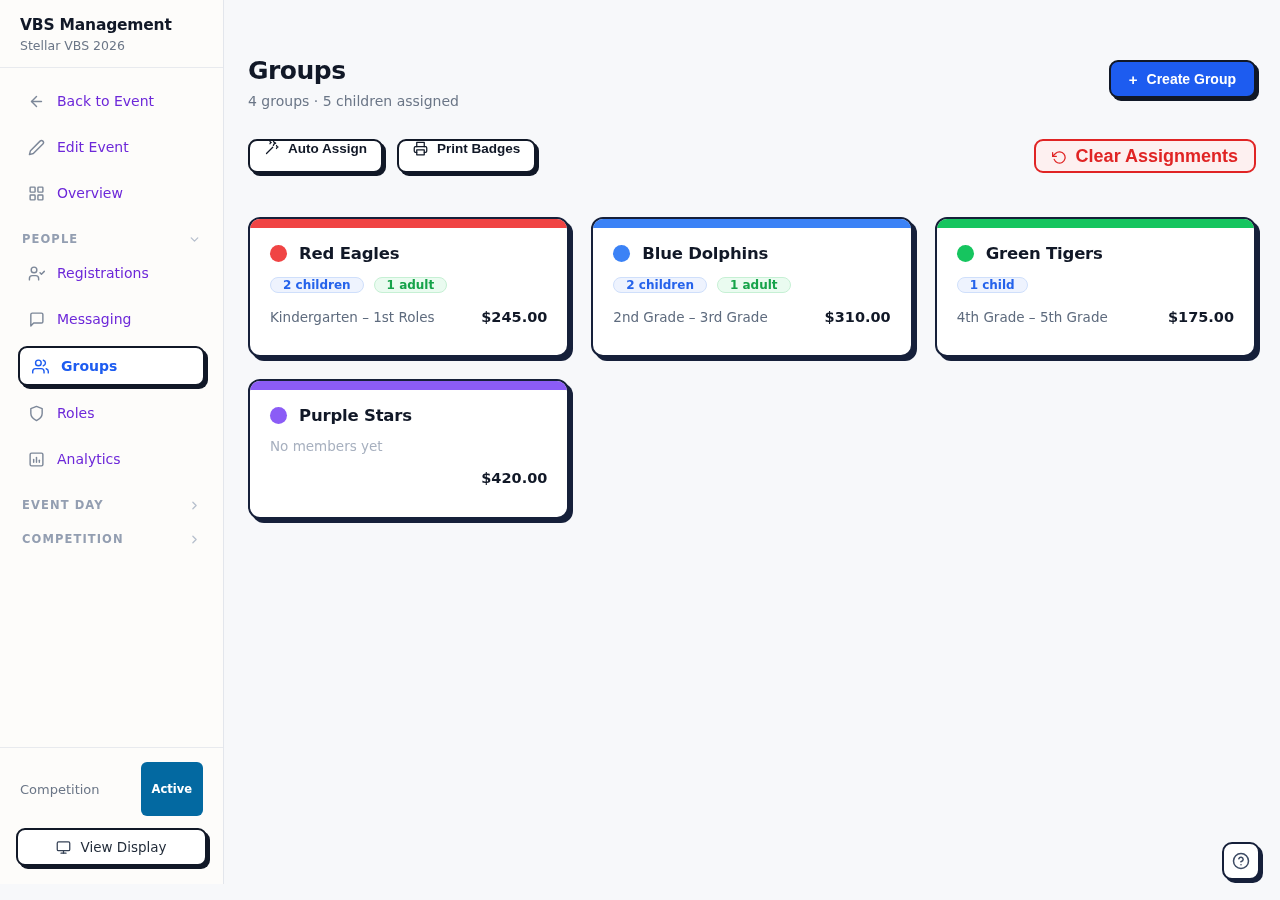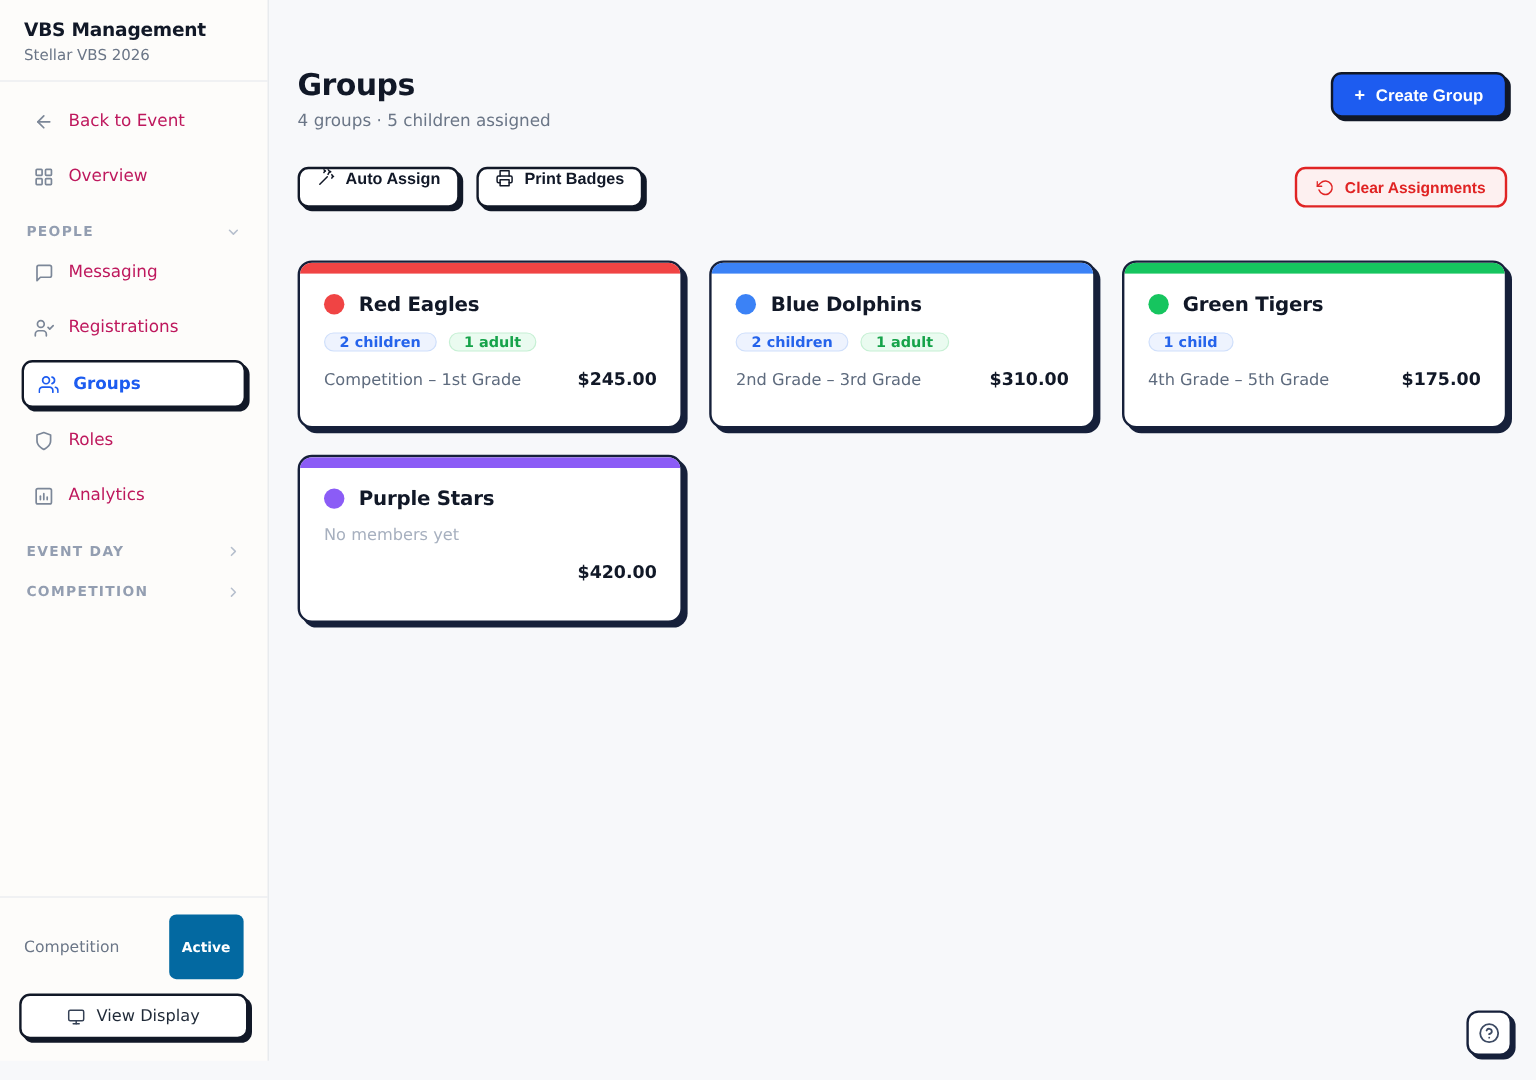--- a/index.html
+++ b/index.html
@@ -25,21 +25,21 @@
     border-bottom: 1px solid #e8eaee;
   }
   .brand-title { font-size: 15.5px; font-weight: bold; color: #111827; letter-spacing: -0.2px; }
   .brand-sub { font-size: 12.5px; color: #6b7687; margin-top: 4px; }
 
   .nav { padding: 14px 0 0 0; flex: 1; overflow: hidden; }
   .nav-item {
     display: flex; align-items: center; gap: 12px;
     height: 38px; margin: 0 16px 8px 16px;
     padding: 0 12px;
-    font-size: 14px; color: #be185d;
+    font-size: 14px; color: #6d28d9;
     border-radius: 9px;
     cursor: pointer;
   }
   .nav-item .ic { width: 17px; height: 17px; flex: 0 0 17px; display:block; color:#7c8798; }
   .nav-item.active {
     background: #ffffff;
     border: 2px solid #111827;
     box-shadow: 3px 3px 0 #111827;
     color: #1d5cf0;
     font-weight: bold;
@@ -100,21 +100,21 @@
     box-shadow: 3px 3px 0 #111827;
     height: 34px; padding: 0 14px;
     font-size: 13.5px; font-weight: bold; cursor: pointer;
   }
   .btn-tool .ic { width: 15px; height: 15px; color:#111827; }
   .btn-clear {
     display: flex; align-items: center; gap: 9px;
     background: #fdf0f0; color: #e02424;
     border: 2px solid #e02424; border-radius: 9px;
     height: 34px; padding: 0 16px;
-    font-size: 13px; font-weight: bold; cursor: pointer;
+    font-size: 18px; font-weight: bold; cursor: pointer;
   }
   .btn-clear .ic { width: 15px; height: 15px; color:#e02424; }
 
   
   .cards {
     display: grid; grid-template-columns: repeat(3, 1fr);
     gap: 22px; margin-top: 44px;
   }
   .card {
     background: #fff;
@@ -167,20 +167,28 @@
       <div class="nav-item">
         <span class="ic">
           <svg viewBox="0 0 24 24" fill="none" stroke="currentColor" stroke-width="2" stroke-linecap="round" stroke-linejoin="round">
               <line x1="19" y1="12" x2="5" y2="12"></line>
               <polyline points="12 19 5 12 12 5"></polyline>
             </svg>
         </span>
         <span>Back to Event</span>
       </div>
 
+      <div class="nav-item">
+        <span class="ic">
+          <svg viewBox="0 0 24 24" fill="none" stroke="currentColor" stroke-width="2" stroke-linecap="round" stroke-linejoin="round">
+              <path d="M17 3a2.8 2.8 0 1 1 4 4L7.5 20.5 2 22l1.5-5.5z"></path>
+            </svg>
+        </span>
+        <span>Edit Event</span>
+      </div>
 
       <div class="nav-item">
         <span class="ic">
           <svg viewBox="0 0 24 24" fill="none" stroke="currentColor" stroke-width="2" stroke-linecap="round" stroke-linejoin="round">
               <rect x="3" y="3" width="7" height="7" rx="1"></rect>
               <rect x="14" y="3" width="7" height="7" rx="1"></rect>
               <rect x="14" y="14" width="7" height="7" rx="1"></rect>
               <rect x="3" y="14" width="7" height="7" rx="1"></rect>
             </svg>
         </span>
@@ -193,35 +201,35 @@
           <svg viewBox="0 0 24 24" fill="none" stroke="currentColor" stroke-width="2.4" stroke-linecap="round" stroke-linejoin="round">
               <polyline points="6 9 12 15 18 9"></polyline>
             </svg>
         </span>
       </div>
 
       <div class="nav-sub">
         <div class="nav-item">
           <span class="ic">
             <svg viewBox="0 0 24 24" fill="none" stroke="currentColor" stroke-width="2" stroke-linecap="round" stroke-linejoin="round">
-                <path d="M21 15a2 2 0 0 1-2 2H8l-4 4V5a2 2 0 0 1 2-2h13a2 2 0 0 1 2 2z"></path>
-              </svg>
-          </span>
-          <span>Messaging</span>
-        </div>
-
-        <div class="nav-item">
-          <span class="ic">
-            <svg viewBox="0 0 24 24" fill="none" stroke="currentColor" stroke-width="2" stroke-linecap="round" stroke-linejoin="round">
                 <path d="M15 21v-2a4 4 0 0 0-4-4H6a4 4 0 0 0-4 4v2"></path>
                 <circle cx="8.5" cy="7" r="4"></circle>
                 <polyline points="17 11 19 13 23 9"></polyline>
               </svg>
           </span>
           <span>Registrations</span>
+        </div>
+
+        <div class="nav-item">
+          <span class="ic">
+            <svg viewBox="0 0 24 24" fill="none" stroke="currentColor" stroke-width="2" stroke-linecap="round" stroke-linejoin="round">
+                <path d="M21 15a2 2 0 0 1-2 2H8l-4 4V5a2 2 0 0 1 2-2h13a2 2 0 0 1 2 2z"></path>
+              </svg>
+          </span>
+          <span>Messaging</span>
         </div>
 
         <div class="nav-item active">
           <span class="ic">
             <svg viewBox="0 0 24 24" fill="none" stroke="currentColor" stroke-width="2" stroke-linecap="round" stroke-linejoin="round">
                 <path d="M17 21v-2a4 4 0 0 0-4-4H5a4 4 0 0 0-4 4v2"></path>
                 <circle cx="9" cy="7" r="4"></circle>
                 <path d="M23 21v-2a4 4 0 0 0-3-3.87"></path>
                 <path d="M16 3.13a4 4 0 0 1 0 7.75"></path>
               </svg>
@@ -343,21 +351,21 @@
         <div class="card-body">
           <div class="card-head">
             <span class="dot" style="background: rgb(240, 68, 68);"></span>
             <span class="card-name">Red Eagles</span>
           </div>
           <div class="pills">
             <span class="pill pill-children">2 children</span>
             <span class="pill pill-adult">1 adult</span>
           </div>
           <div class="card-foot">
-            <span class="grade">Competition – 1st Grade</span>
+            <span class="grade">Kindergarten – 1st Roles</span>
             <span class="price">$245.00</span>
           </div>
         </div>
       </div>
 
       <div class="card">
         <div class="card-stripe" style="background: rgb(59, 130, 246);"></div>
         <div class="card-body">
           <div class="card-head">
             <span class="dot" style="background: rgb(59, 130, 246);"></span>

